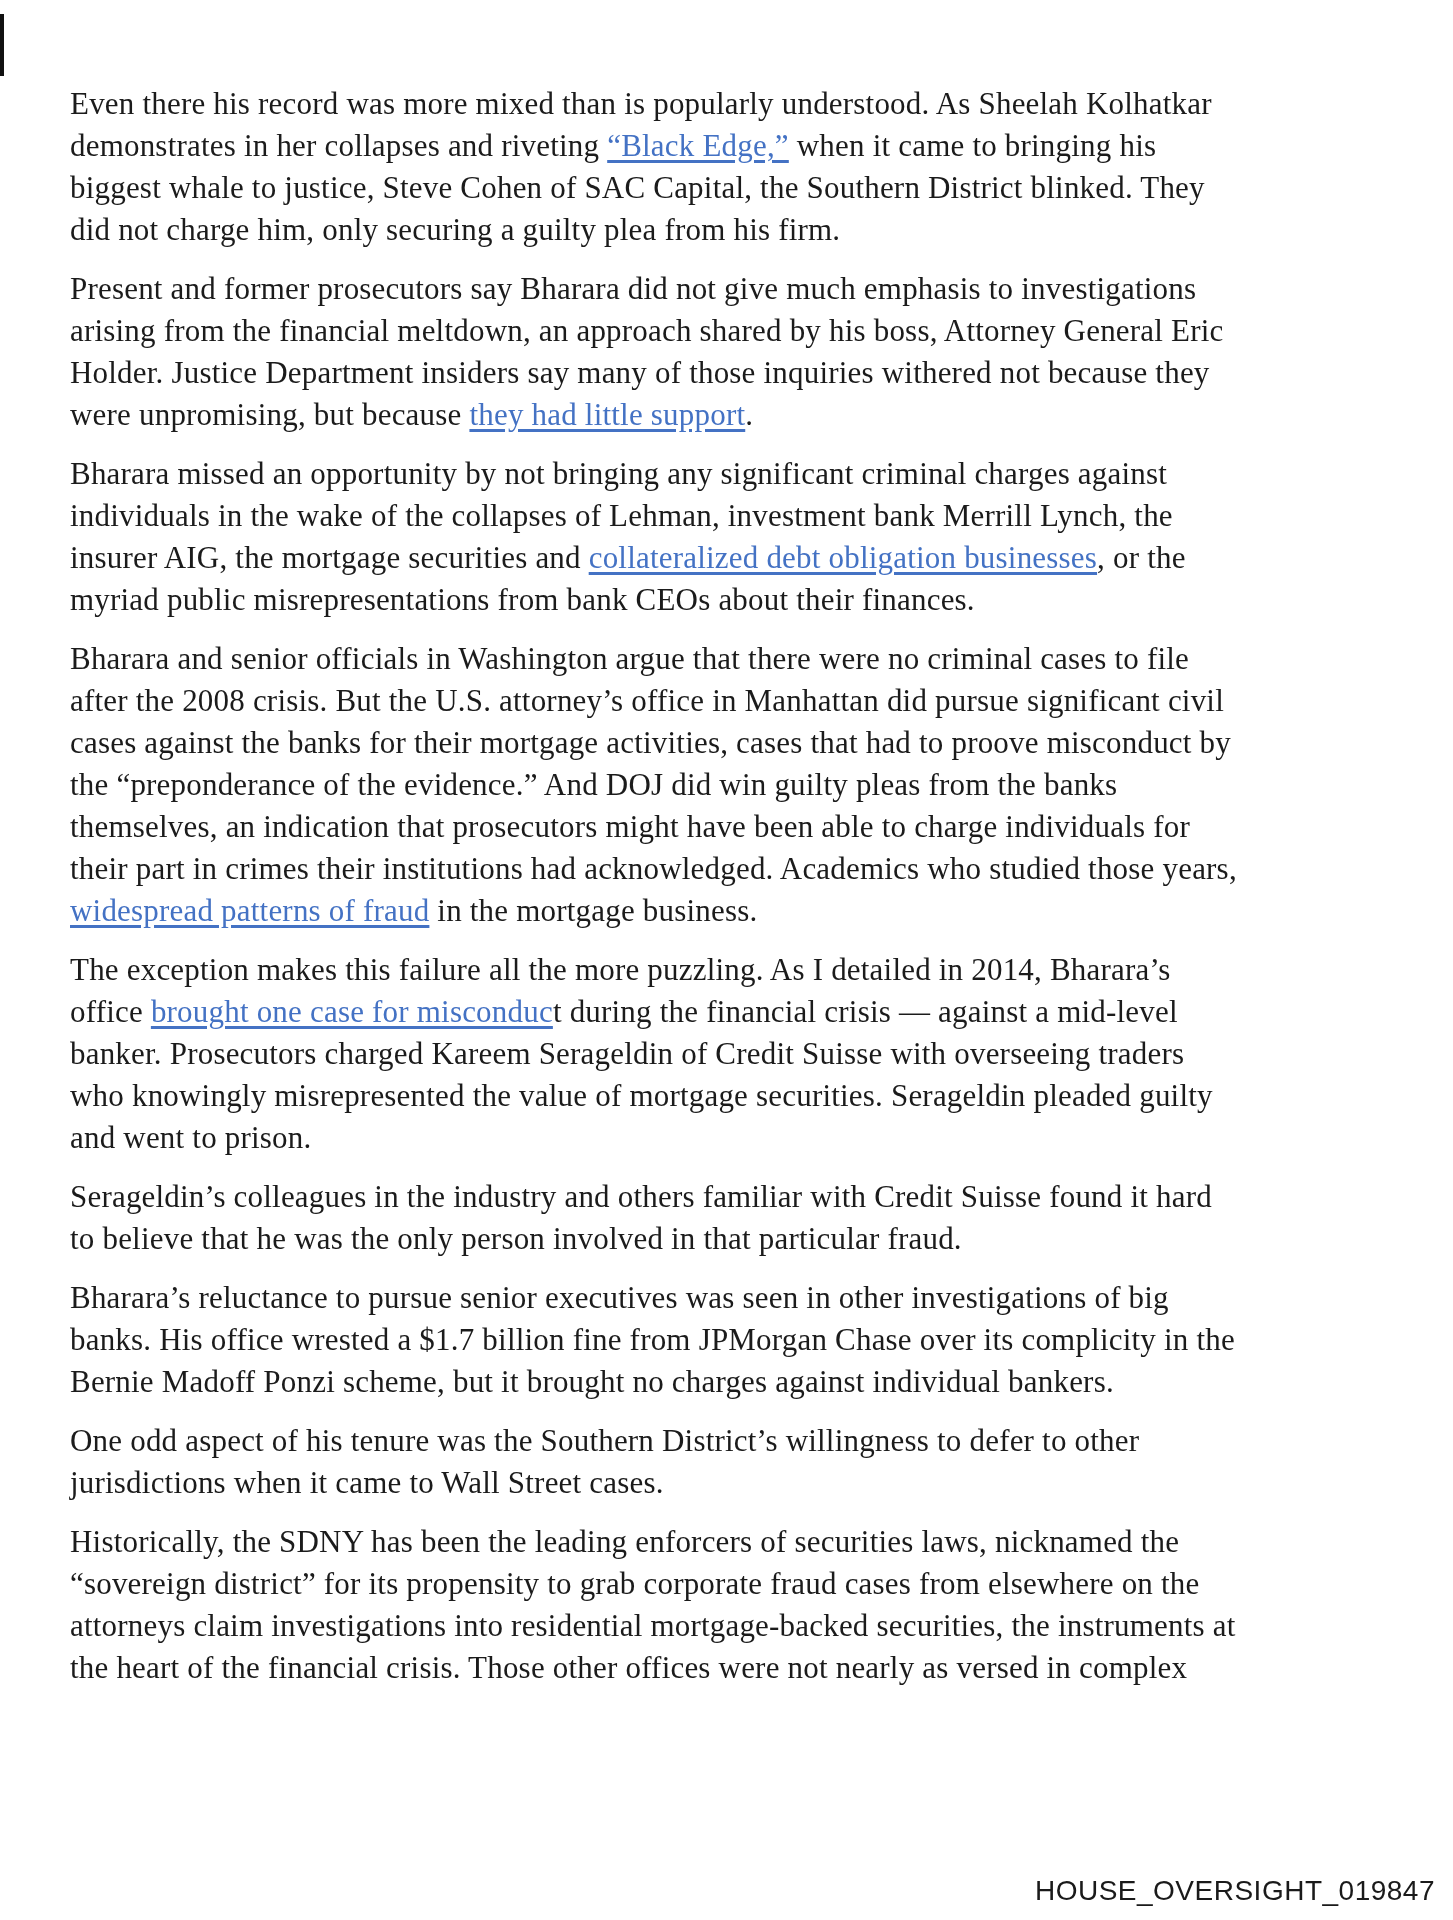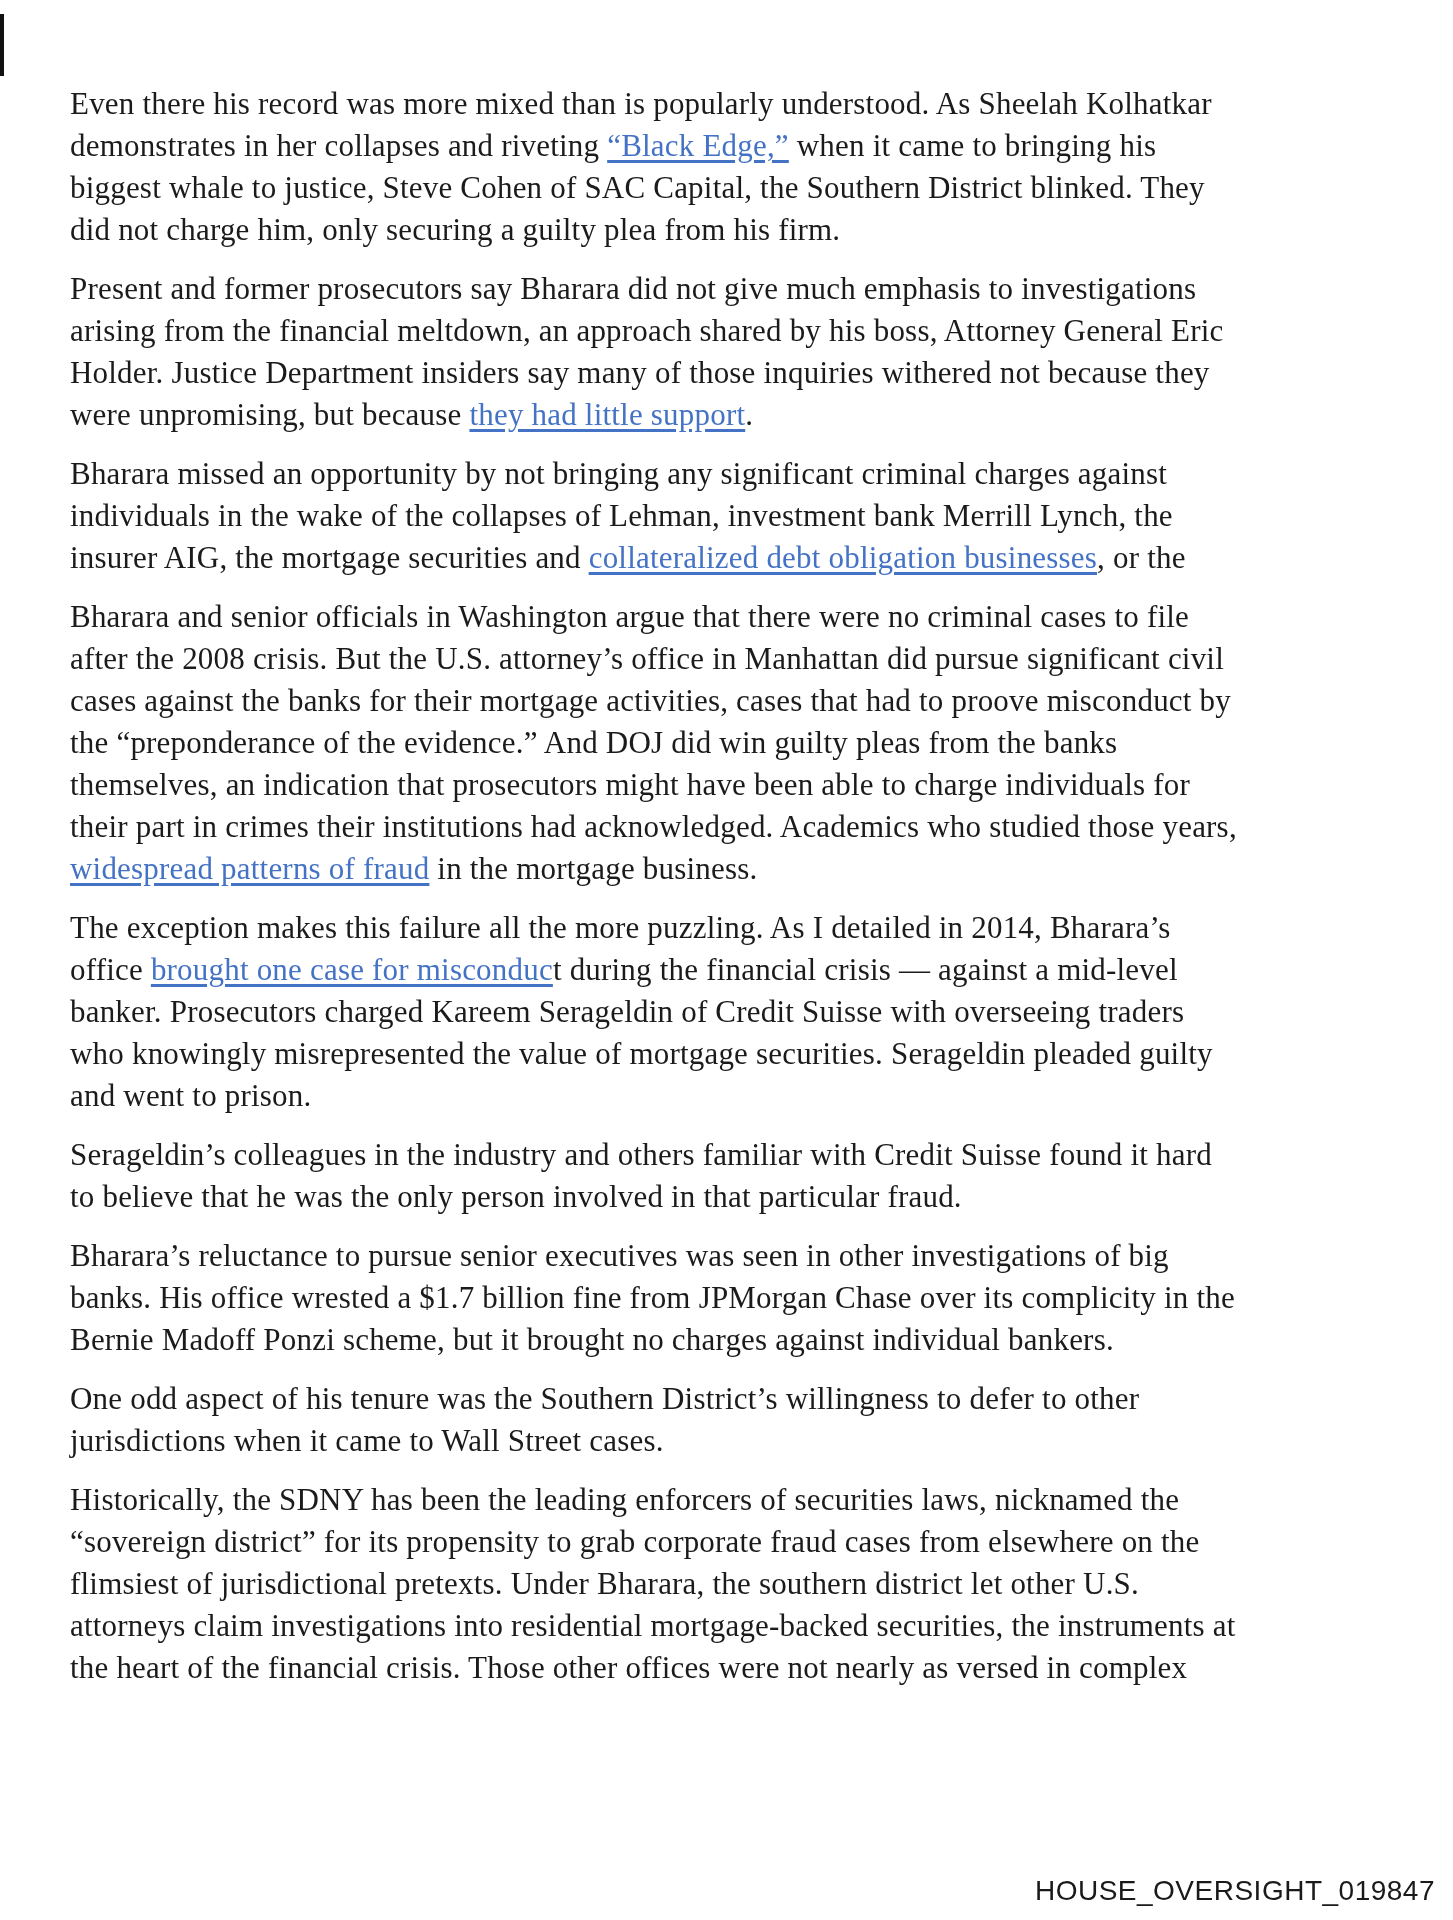--- a/index.html
+++ b/index.html
@@ -73,20 +73,21 @@
       <p class="para">
         <span class="line"><span>Present and former prosecutors say Bharara did not give much emphasis to investigations</span></span>
         <span class="line"><span>arising from the financial meltdown, an approach shared by his boss, Attorney General Eric</span></span>
         <span class="line"><span>Holder. Justice Department insiders say many of those inquiries withered not because they</span></span>
         <span class="line"><span>were unpromising, but because </span><a class="link">they had little support</a><span>.</span></span>
       </p>
       <p class="para">
         <span class="line"><span>Bharara missed an opportunity by not bringing any significant criminal charges against</span></span>
         <span class="line"><span>individuals in the wake of the collapses of Lehman, investment bank Merrill Lynch, the</span></span>
         <span class="line"><span>insurer AIG, the mortgage securities and </span><a class="link">collateralized debt obligation businesses</a><span>, or the</span></span>
+        <span class="line"><span>myriad public misrepresentations from bank CEOs about their finances.</span></span>
       </p>
       <p class="para">
         <span class="line"><span>Bharara and senior officials in Washington argue that there were no criminal cases to file</span></span>
         <span class="line"><span>after the 2008 crisis. But the U.S. attorney’s office in Manhattan did pursue significant civil</span></span>
         <span class="line"><span>cases against the banks for their mortgage activities, cases that had to proove misconduct by</span></span>
         <span class="line"><span>the “preponderance of the evidence.” And DOJ did win guilty pleas from the banks</span></span>
         <span class="line"><span>themselves, an indication that prosecutors might have been able to charge individuals for</span></span>
         <span class="line"><span>their part in crimes their institutions had acknowledged. Academics who studied those years,</span></span>
         <span class="line"><a class="link">widespread patterns of fraud</a><span> in the mortgage business.</span></span>
       </p>
@@ -106,20 +107,19 @@
         <span class="line"><span>banks. His office wrested a $1.7 billion fine from JPMorgan Chase over its complicity in the</span></span>
         <span class="line"><span>Bernie Madoff Ponzi scheme, but it brought no charges against individual bankers.</span></span>
       </p>
       <p class="para">
         <span class="line"><span>One odd aspect of his tenure was the Southern District’s willingness to defer to other</span></span>
         <span class="line"><span>jurisdictions when it came to Wall Street cases.</span></span>
       </p>
       <p class="para">
         <span class="line"><span>Historically, the SDNY has been the leading enforcers of securities laws, nicknamed the</span></span>
         <span class="line"><span>“sovereign district” for its propensity to grab corporate fraud cases from elsewhere on the</span></span>
-        <span class="line"><span>flimsiest of jurisdictional pretexts. Under Bharara, the southern district let other U.S.</span></span>
         <span class="line"><span>attorneys claim investigations into residential mortgage-backed securities, the instruments at</span></span>
         <span class="line"><span>the heart of the financial crisis. Those other offices were not nearly as versed in complex</span></span>
       </p>
     </div>
 </div>
 
 <div class="footer">HOUSE_OVERSIGHT_019847</div>
 
 </body></html>

